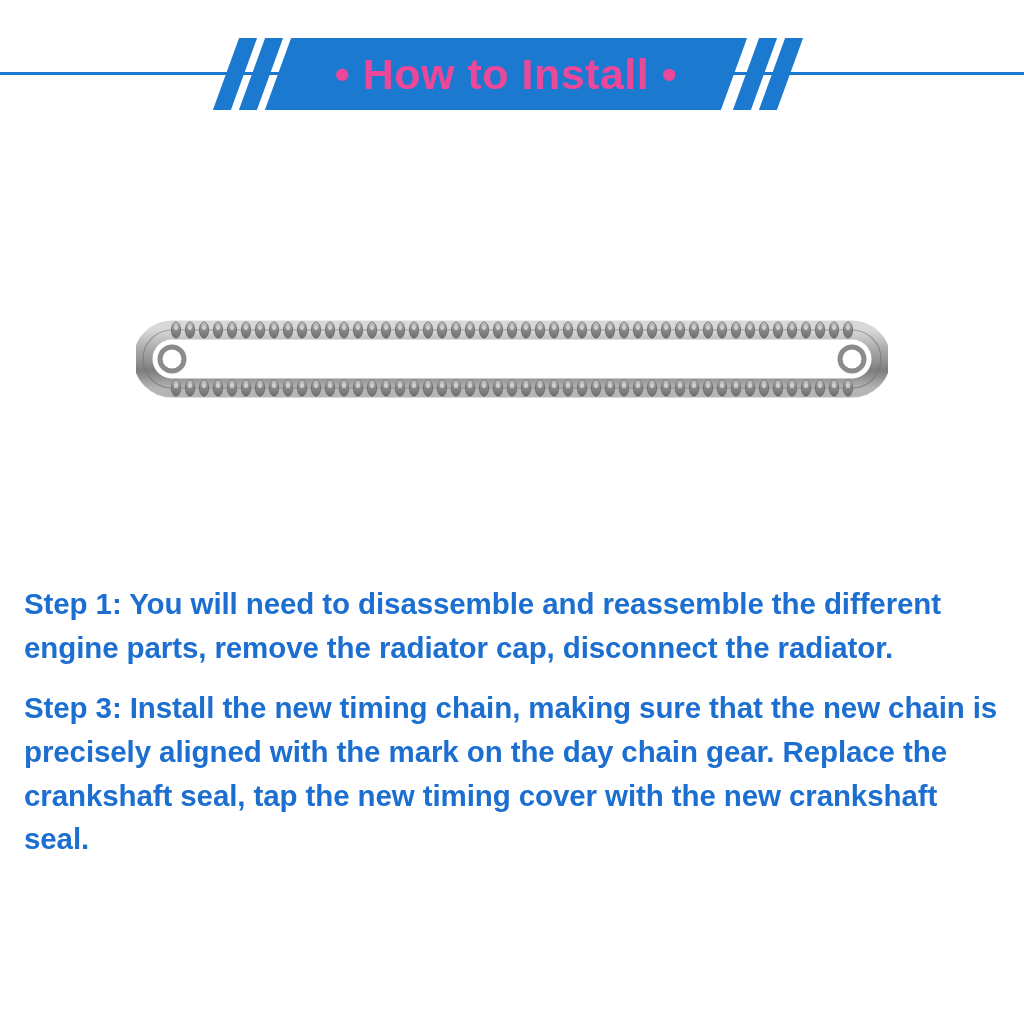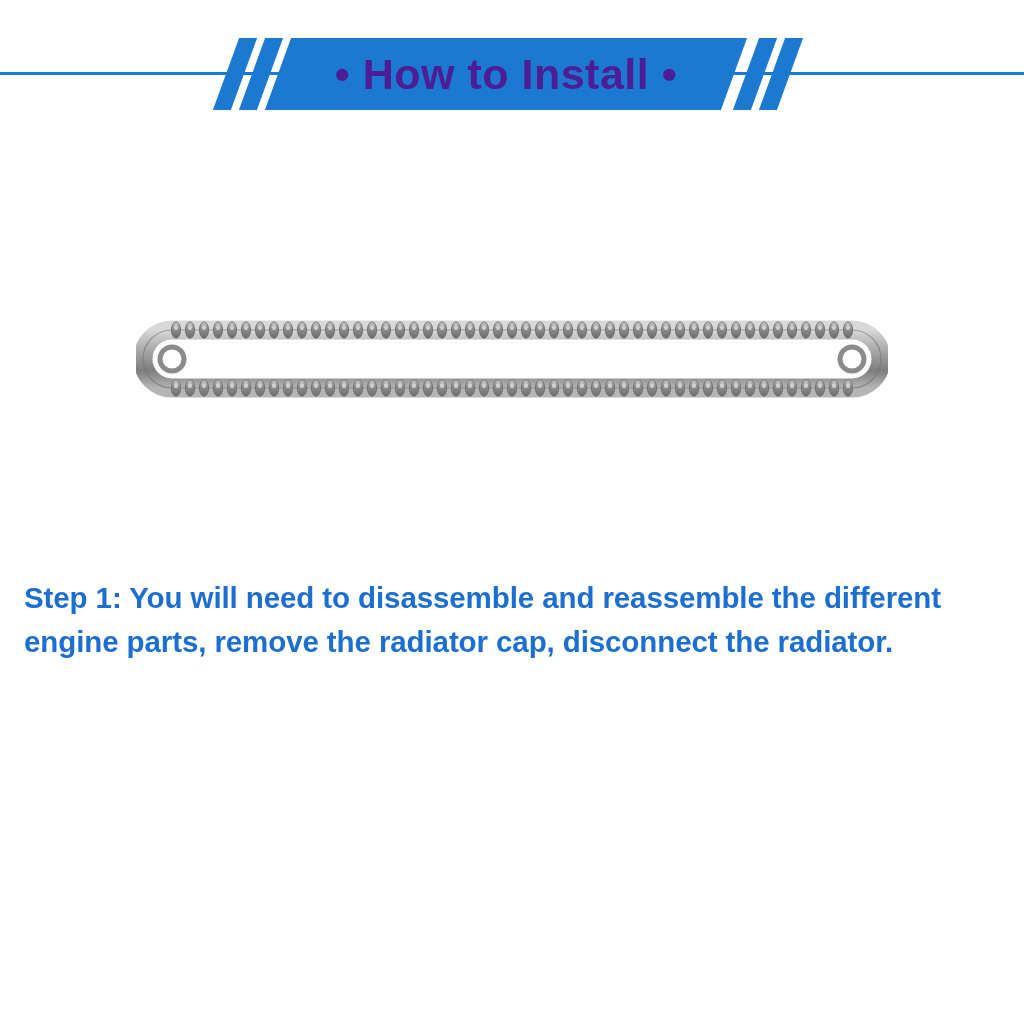--- a/index.html
+++ b/index.html
@@ -63,21 +63,21 @@
   }
   .banner-text {
     position: absolute;
     top: 0;
     left: 56px;
     width: 456px;
     height: 72px;
     display: flex;
     align-items: center;
     justify-content: center;
-    color: #4c1d95;
+    color: #ec4899;
     font-size: 43px;
     font-weight: bold;
     letter-spacing: 0.5px;
     white-space: nowrap;
   }
 
   
   .product-area {
     position: absolute;
     top: 150px;
@@ -99,21 +99,21 @@
     top: 565px;
     left: 24px;
     width: 986px;
     color: #1c6fd0;
     font-size: 29.5px;
     font-weight: bold;
     line-height: 1.48;
     letter-spacing: -0.1px;
   }
   .step {
-    margin: 11px 0 0 0;
+    margin: 17px 0 0 0;
   }
 </style>
 </head>
 <body>
 
 <div class="header">
   <div class="header-rule"></div>
   <div class="banner">
     <div class="slash l1"></div>
     <div class="slash l2"></div>
@@ -347,13 +347,14 @@
           <ellipse cx="712" cy="65.6" rx="2.1" ry="2.6" fill="#e2e2e2" opacity="0.75"></ellipse>
           <circle cx="36" cy="39" r="12" fill="none" stroke="#8b8b8b" stroke-width="5"></circle>
           <circle cx="716" cy="39" r="12" fill="none" stroke="#8b8b8b" stroke-width="5"></circle>
         </g>
       </svg>
   </div>
 </div>
 
 <div class="steps">
   <div class="step">Step 1: You will need to disassemble and reassemble the different engine parts, remove the radiator cap, disconnect the radiator.</div>
+  <div class="step">Step 3: Install the new timing chain, making sure that the new chain is precisely aligned with the mark on the day chain gear. Replace the crankshaft seal, tap the new timing cover with the new crankshaft seal.</div>
 </div>
 
 </body></html>

